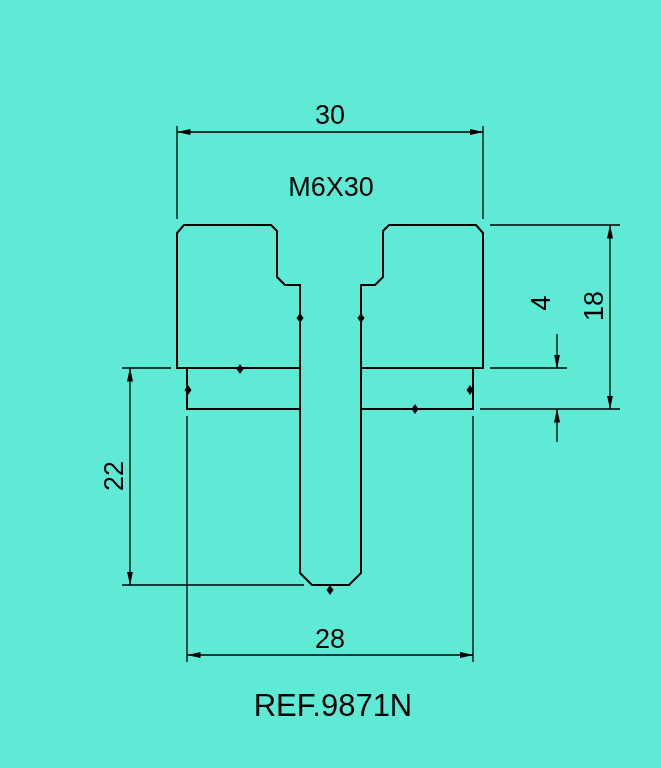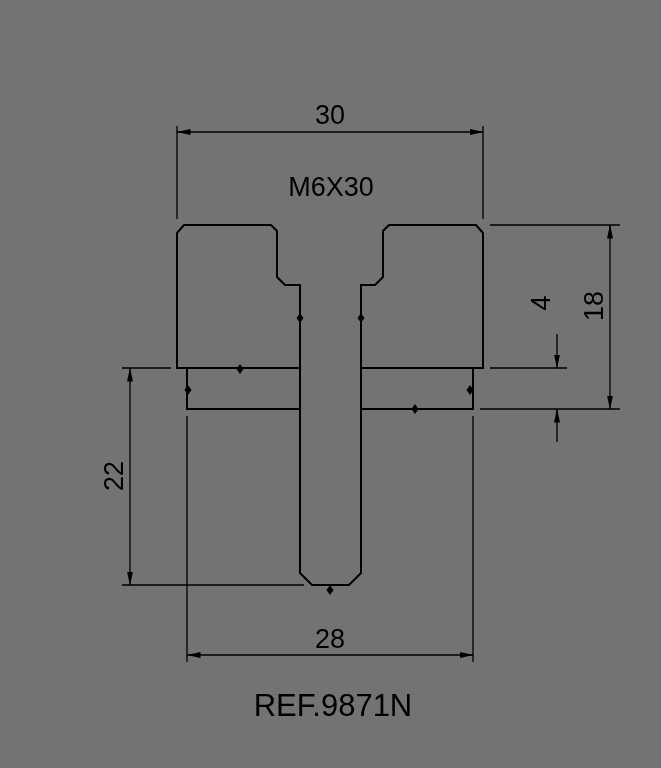--- a/index.html
+++ b/index.html
@@ -5,21 +5,21 @@
   html, body {
     margin: 0;
     padding: 0;
     background: #ffffff;
     font-family: "Liberation Sans", sans-serif;
   }
   .page {
     position: relative;
     width: 661px;
     height: 768px;
-    background: #737373;
+    background: #5eead4;
     overflow: hidden;
   }
   svg text {
     font-family: "Liberation Sans", sans-serif;
     fill: #000000;
   }
   .dim-text {
     font-size: 27px;
   }
   .ref-text {

